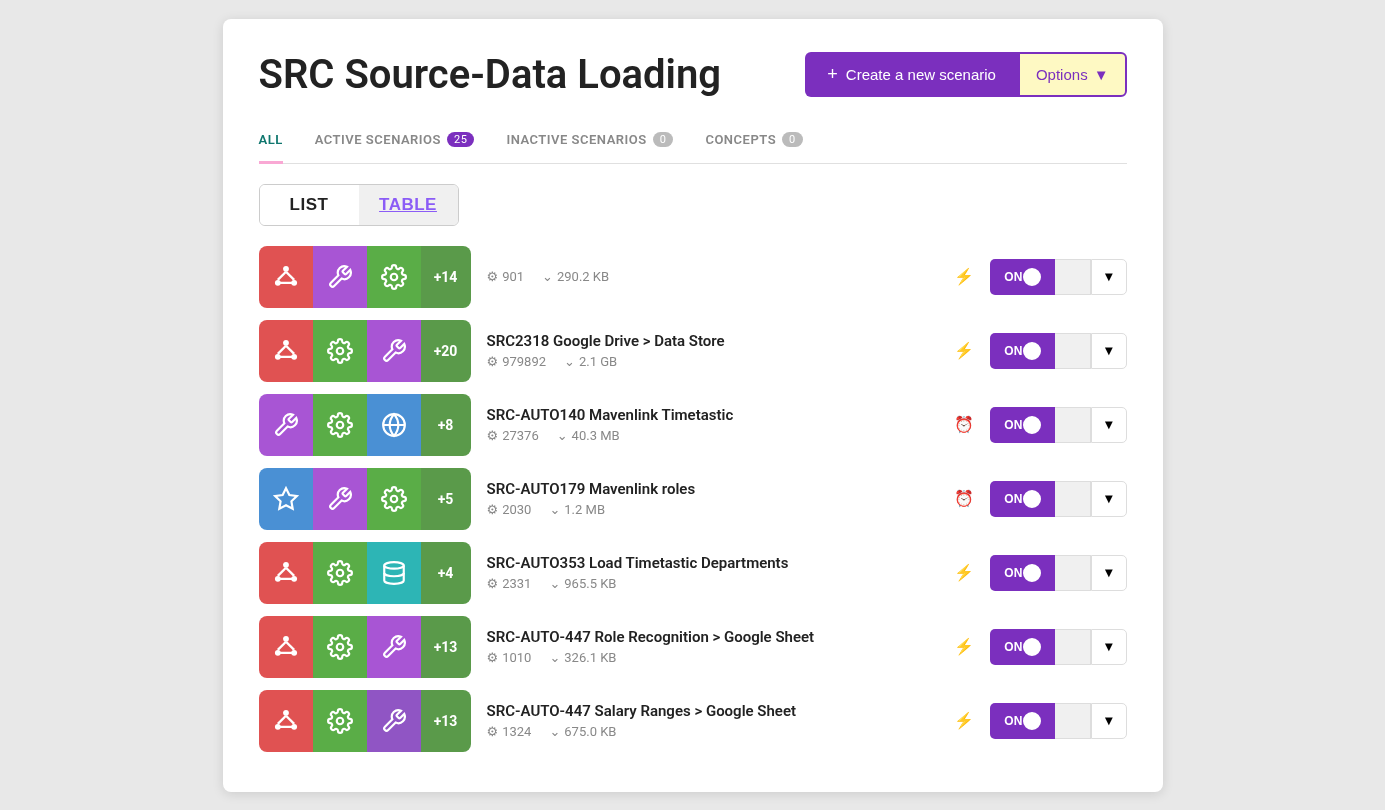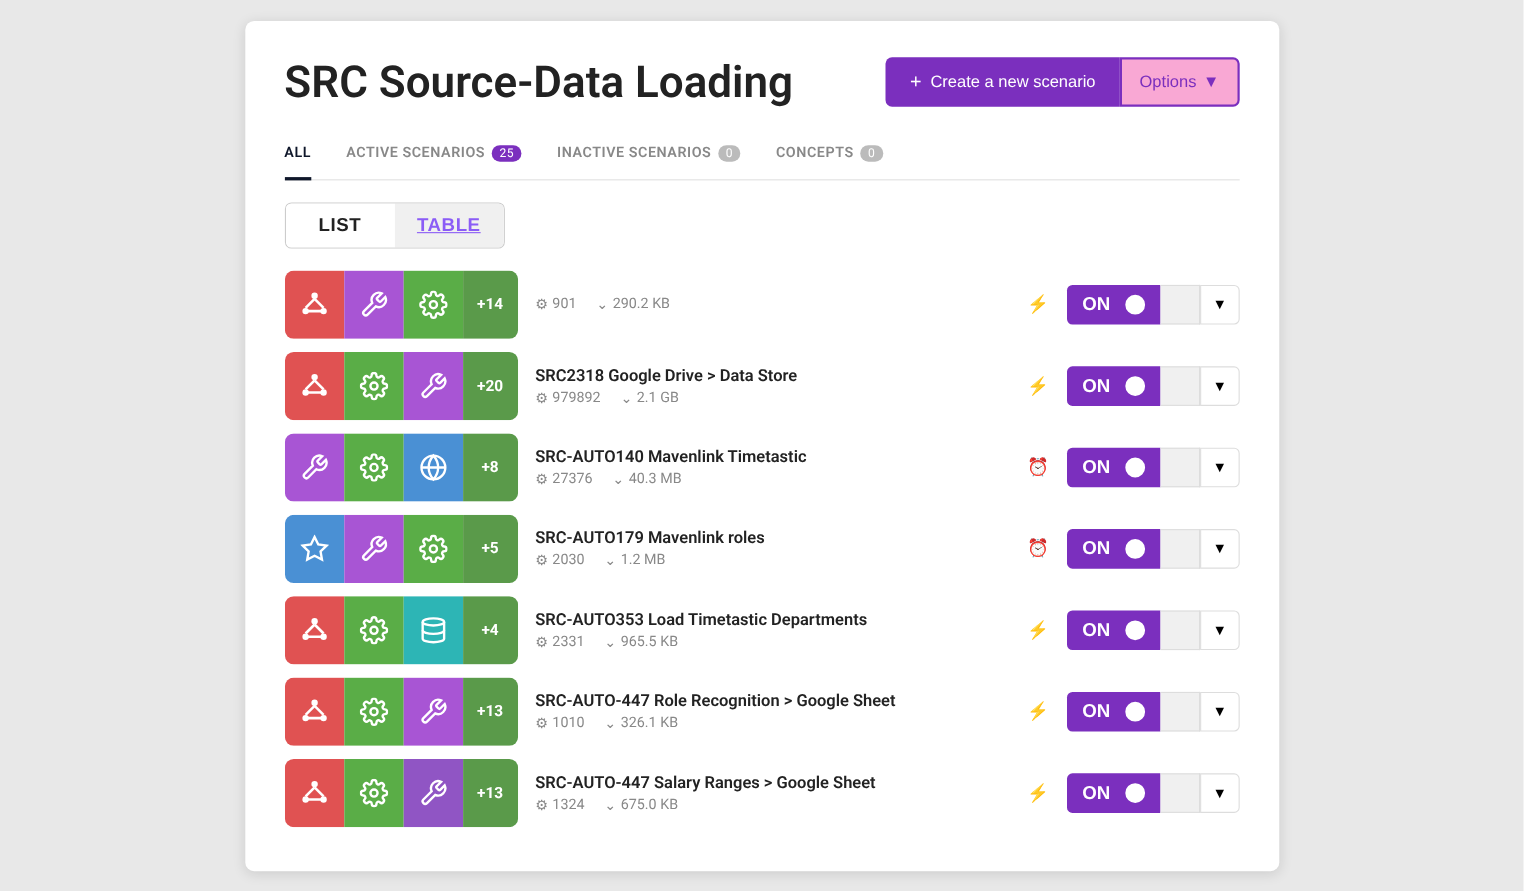--- a/index.html
+++ b/index.html
@@ -40,21 +40,21 @@
       border-radius: 6px 0 0 6px;
       padding: 12px 22px;
       font-size: 15px;
       font-weight: 500;
       cursor: pointer;
       display: flex;
       align-items: center;
       gap: 8px;
     }
     .options-btn {
-      background: #f9a8d4;
+      background: #fef9c3;
       color: #7b2fbe;
       border: 2px solid #7b2fbe;
       border-radius: 0 6px 6px 0;
       padding: 10px 16px;
       font-size: 15px;
       font-weight: 500;
       cursor: pointer;
       display: flex;
       align-items: center;
       gap: 6px;
@@ -73,22 +73,22 @@
       letter-spacing: 0.5px;
       cursor: pointer;
       text-transform: uppercase;
       display: flex;
       align-items: center;
       gap: 6px;
       border-bottom: 3px solid transparent;
       margin-bottom: -1px;
     }
     .tab.active {
-      color: #0f172a;
-      border-bottom: 3px solid #0f172a;
+      color: #0f766e;
+      border-bottom: 3px solid #f9a8d4;
     }
     .tab-badge {
       background: #7b2fbe;
       color: #fff;
       border-radius: 10px;
       padding: 1px 7px;
       font-size: 11px;
       font-weight: 400;
     }
     .tab-badge.zero {
@@ -187,26 +187,26 @@
     .toggle-container {
       display: flex;
       align-items: center;
     }
     .toggle-on {
       background: #7b2fbe;
       color: #fff;
       border: none;
       border-radius: 5px 0 0 5px;
       padding: 8px 14px;
-      font-size: 17px;
+      font-size: 12px;
       font-weight: 700;
       cursor: pointer;
       display: flex;
       align-items: center;
-      gap: 14px;
+      gap: 1px;
       height: 36px;
     }
     .toggle-switch {
       width: 36px;
       height: 36px;
       background: #f0f0f0;
       border: 1px solid #ddd;
       border-left: none;
       display: flex;
       align-items: center;

